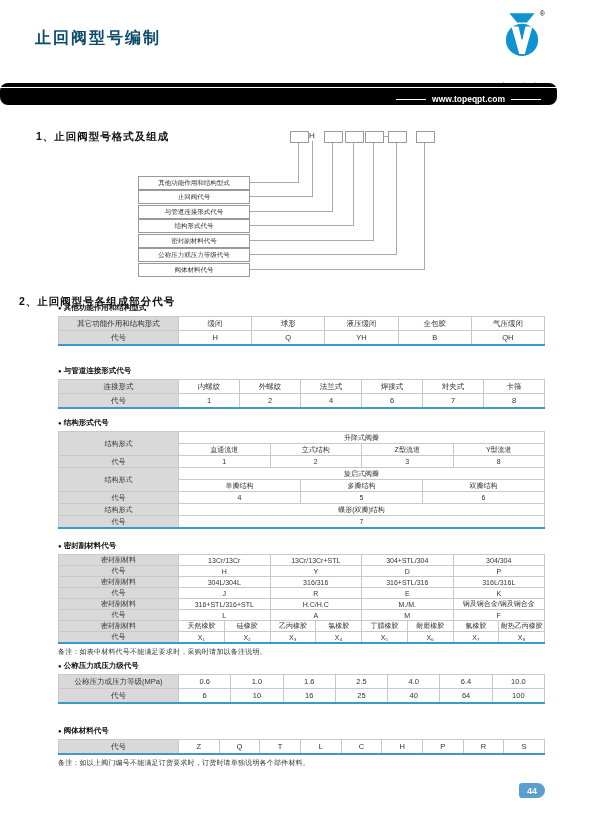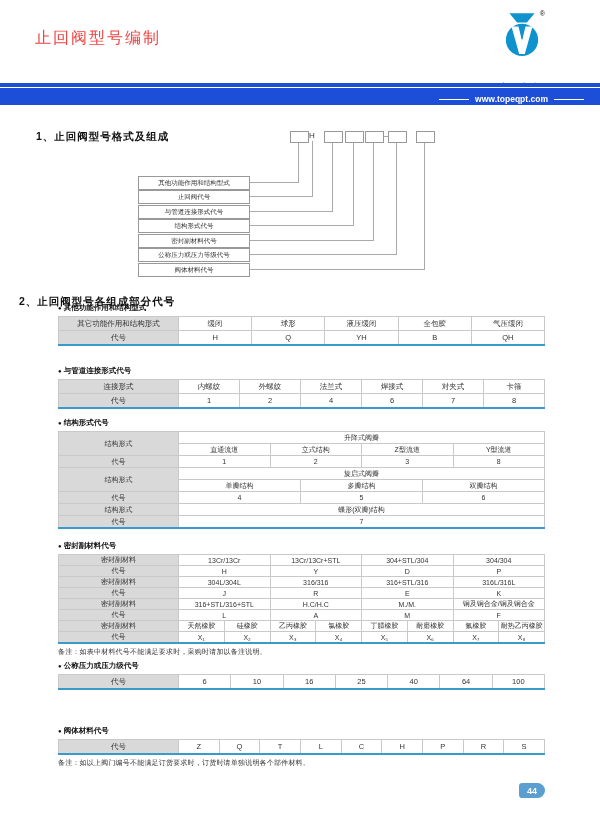--- a/index.html
+++ b/index.html
@@ -1,24 +1,24 @@
 <!DOCTYPE html>
 <html><head>
 <meta charset="utf-8">
 <style>
   html,body{margin:0;padding:0;}
   body{width:600px;height:819px;background:#fff;font-family:"Liberation Sans","DejaVu Sans",sans-serif;color:#222;position:relative;overflow:hidden;}
   .abs{position:absolute;}
 
   
-  .page-title{left:35px;top:28px;font-size:16px;font-weight:normal;letter-spacing:2px;color:#ef4444;}
+  .page-title{left:35px;top:28px;font-size:16px;font-weight:bold;letter-spacing:2px;color:#0c4a6e;}
   .logo-wrap{right:46px;top:12px;width:64px;text-align:center;}
   .logo-reg{position:absolute;right:-2px;top:-2px;font-size:7px;color:#111;}
   .logo-text{font-size:11px;font-weight:bold;color:#111;margin-top:19px;letter-spacing:1px;}
-  .banner{left:0;top:83px;width:600px;height:22px;background:#1d4ed8;}
+  .banner{left:0;top:83px;width:557px;height:22px;background:#000000;border-radius:8px;}
   .banner-line{left:0;top:4px;width:600px;height:1px;background:#ffffff;}
   .banner-url-wrap{right:16px;top:11px;display:flex;align-items:center;gap:6px;color:#fff;font-size:8.5px;font-weight:bold;}
   .dash{width:30px;height:1px;background:#fff;display:inline-block;}
 
   
   .sec-title{font-size:10.5px;font-weight:bold;color:#111;letter-spacing:1px;}
 
   
   .tbox{position:absolute;width:17px;height:10px;border:1px solid #999;background:#fff;}
   .hletter{position:absolute;font-size:8px;color:#333;}
@@ -329,20 +329,30 @@
         <col class="c0">
         <col>
         <col>
         <col>
         <col>
         <col>
         <col>
         <col>
       </colgroup>
     <tbody>
+        <tr>
+      <td class="hd">公称压力或压力等级(MPa)</td>
+      <td>0.6</td>
+      <td>1.0</td>
+      <td>1.6</td>
+      <td>2.5</td>
+      <td>4.0</td>
+      <td>6.4</td>
+      <td>10.0</td>
+    </tr>
     <tr>
       <td class="hd">代号</td>
       <td>6</td>
       <td>10</td>
       <td>16</td>
       <td>25</td>
       <td>40</td>
       <td>64</td>
       <td>100</td>
     </tr>

